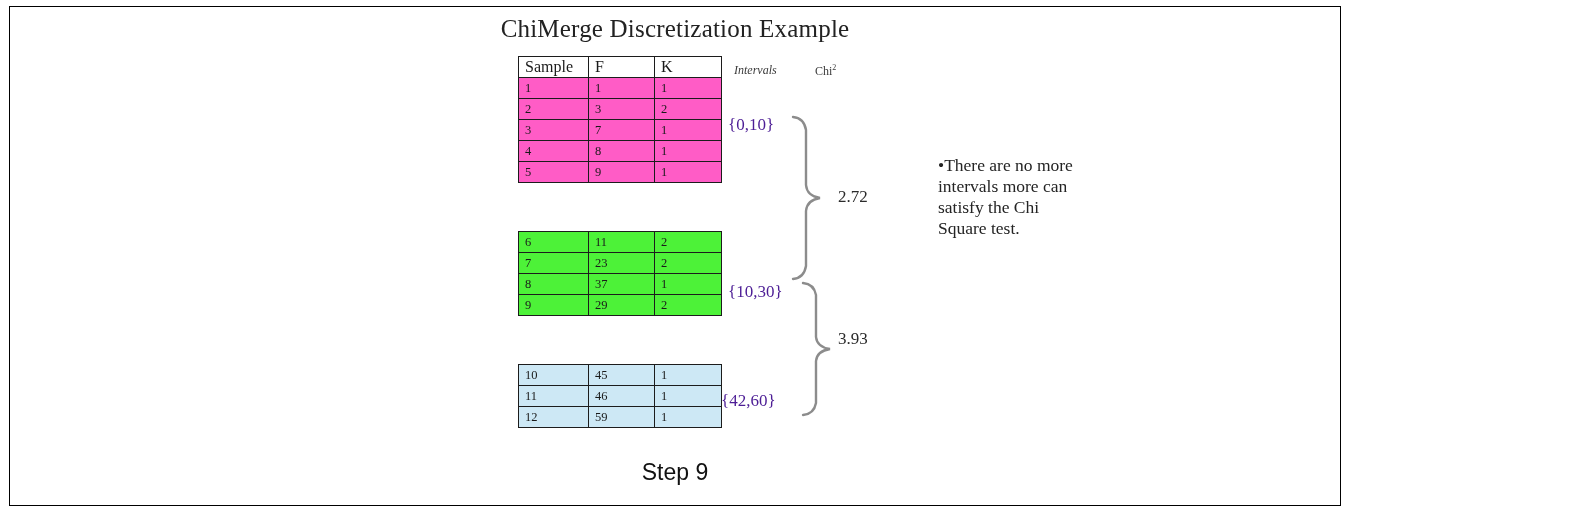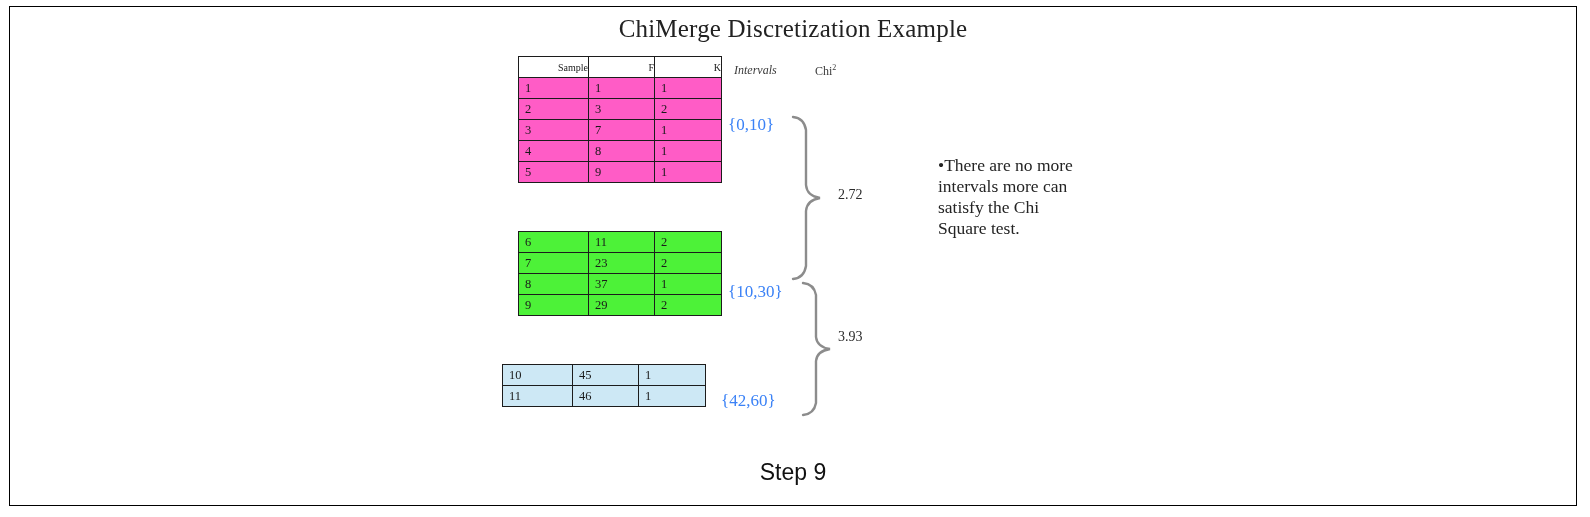--- a/index.html
+++ b/index.html
@@ -15,21 +15,21 @@
     width: 1590px;
     height: 517px;
     background: #ffffff;
     box-sizing: border-box;
     overflow: hidden;
   }
   .frame {
     position: absolute;
     left: 9px;
     top: 6px;
-    width: 1568px;
+    width: 1332px;
     height: 500px;
     border: 1.5px solid #000000;
     box-sizing: border-box;
     background: #ffffff;
   }
   .slide-title {
     position: absolute;
     left: 0;
     top: 8px;
     width: 100%;
@@ -57,59 +57,59 @@
     font-weight: normal;
     box-sizing: border-box;
     overflow: hidden;
     white-space: nowrap;
   }
   .tbl col.c-sample { width: 70px; }
   .tbl col.c-f { width: 66px; }
   .tbl col.c-k { width: 67px; }
 
   .tbl-head { left: 508px; top: 49px; }
-  .tbl-head th { background: #ffffff; font-size: 10px; text-align: right; }
+  .tbl-head th { background: #ffffff; font-size: 16px; }
 
   .tbl-pink  { left: 508px; top: 70px; }
   .tbl-pink td { background: #ff5cc6; }
 
   .tbl-green { left: 508px; top: 224px; }
   .tbl-green td { background: #4df238; }
 
-  .tbl-blue  { left: 492px; top: 357px; }
+  .tbl-blue  { left: 508px; top: 357px; }
   .tbl-blue td { background: #cde8f5; }
 
   
   .col-caption {
     position: absolute;
     font-family: "Liberation Serif", serif;
     font-size: 12px;
     color: #3a3a3a;
   }
   .cap-intervals { left: 724px; top: 56px; font-style: italic; }
   .cap-chi { left: 805px; top: 56px; }
   .cap-chi sup { font-size: 8px; }
 
   
   .interval-label {
     position: absolute;
     font-family: "Liberation Serif", serif;
     font-size: 17px;
-    color: #3b82f6;
+    color: #4c1d95;
     white-space: nowrap;
   }
   .iv-0-10  { left: 718px; top: 108px; }
   .iv-10-30 { left: 718px; top: 275px; }
   .iv-42-60 { left: 711px; top: 384px; }
 
   
   .chi-value {
     position: absolute;
     font-family: "Liberation Serif", serif;
-    font-size: 14px;
+    font-size: 17px;
     color: #2b2b2b;
   }
   .chi-272 { left: 828px; top: 180px; }
   .chi-393 { left: 828px; top: 322px; }
 
   
   .brace {
     position: absolute;
   }
   .brace-1 { left: 780px; top: 106px; }
@@ -238,20 +238,25 @@
           <tr>
         <td>10</td>
         <td>45</td>
         <td>1</td>
       </tr>
       <tr>
         <td>11</td>
         <td>46</td>
         <td>1</td>
       </tr>
+      <tr>
+        <td>12</td>
+        <td>59</td>
+        <td>1</td>
+      </tr>
     </tbody>
       </table>
 
     <div class="col-caption cap-intervals">Intervals</div>
     <div class="col-caption cap-chi"><span>Chi</span><sup>2</sup></div>
 
     <div class="interval-label iv-0-10">{0,10}</div>
     <div class="interval-label iv-10-30">{10,30}</div>
     <div class="interval-label iv-42-60">{42,60}</div>
 

